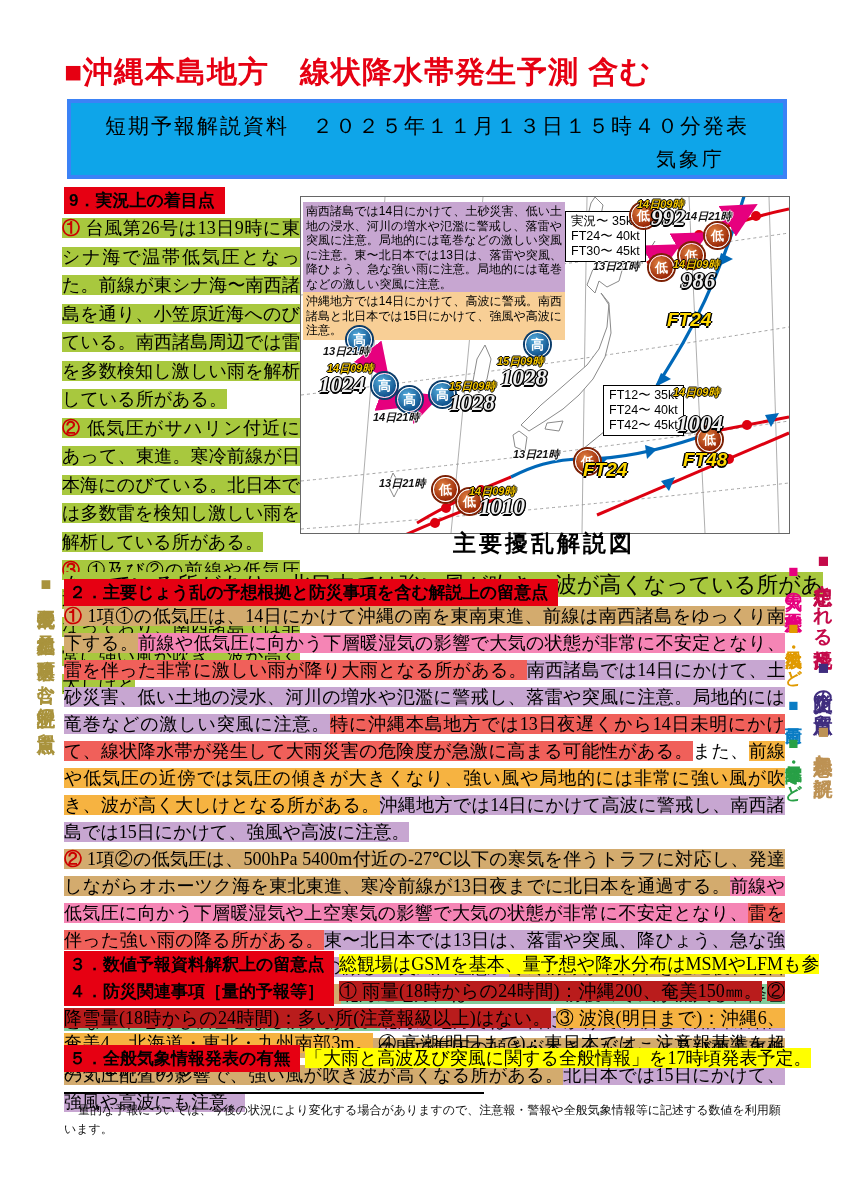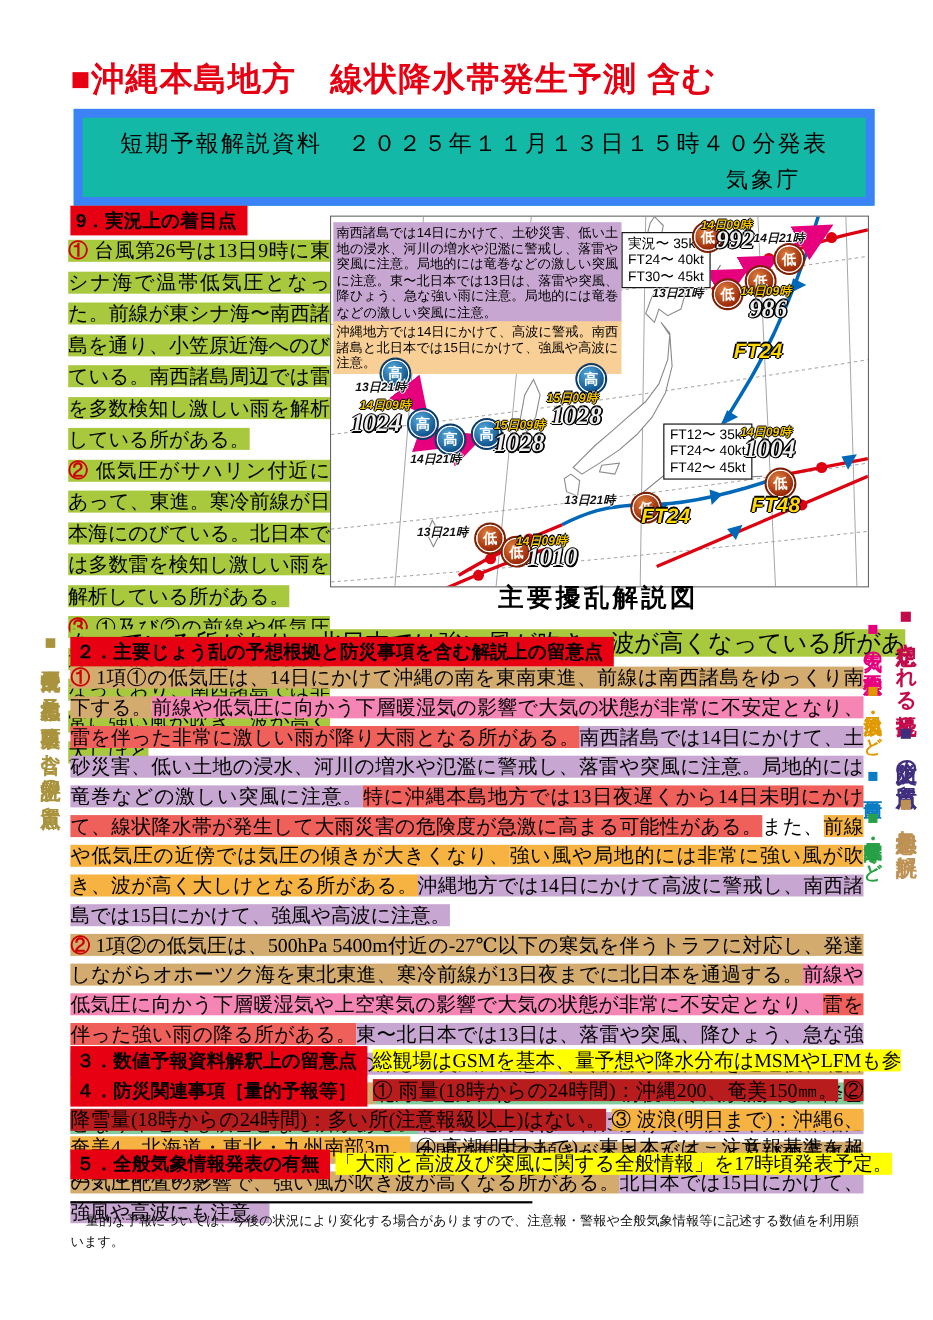--- a/index.html
+++ b/index.html
@@ -2,21 +2,21 @@
 <html lang="ja"><head>
 <meta charset="utf-8">
 <style>
   html,body{margin:0;padding:0;background:#fff;}
   .page{position:relative;width:848px;height:1200px;background:#fff;overflow:hidden;
         font-family:"Liberation Serif","DejaVu Serif",serif;color:#000;}
 
   
   .main-title{position:absolute;left:64px;top:52px;font-size:30px;font-weight:bold;
               color:#e60012;font-family:"Liberation Sans","DejaVu Sans",sans-serif;letter-spacing:1px;}
-  .header-box{position:absolute;left:67px;top:99px;width:712px;height:72px;background:#14b8a6;border:8px solid #3b82f6;}
+  .header-box{position:absolute;left:67px;top:99px;width:712px;height:72px;background:#0ea5e9;border:4px solid #3b82f6;}
   .header-box .l1{margin-top:9px;text-align:center;font-size:21px;letter-spacing:2px;}
   .header-box .l2{text-align:right;padding-right:58px;font-size:20px;margin-top:6px;letter-spacing:3px;}
 
   
   .sec-bar{background:#e60012;color:#000;font-weight:bold;font-size:17px;
            font-family:"Liberation Sans","DejaVu Sans",sans-serif;display:inline-block;padding:2px 10px 2px 5px;}
 
   
   .hl-green{background:#a8c83e;}
   .hl-tan{background:#d3ab6e;}
@@ -205,21 +205,21 @@
     <div class="badge badge-high" style="left:129px;top:185px;">高</div>
     <div class="badge badge-high" style="left:224px;top:135px;">高</div>
 
     <div class="tlabel t-yellow" style="left:336px;top:0px;">14日09時</div>
     <div class="plabel" style="left:350px;top:8px;">992</div>
     <div class="tlabel t-black" style="left:384px;top:12px;">14日21時</div>
     <div class="tlabel t-black" style="left:292px;top:62px;">13日21時</div>
     <div class="tlabel t-yellow" style="left:372px;top:60px;">14日09時</div>
     <div class="plabel" style="left:380px;top:71px;">986</div>
     <div class="tlabel t-yellow" style="left:372px;top:188px;">14日09時</div>
-    <div class="plabel" style="left:376px;top:198px;">1004</div>
+    <div class="plabel" style="left:376px;top:214px;">1004</div>
     <div class="tlabel t-black" style="left:212px;top:250px;">13日21時</div>
     <div class="tlabel t-black" style="left:78px;top:279px;">13日21時</div>
     <div class="tlabel t-yellow" style="left:168px;top:287px;">14日09時</div>
     <div class="plabel" style="left:178px;top:297px;">1010</div>
     <div class="tlabel t-black" style="left:22px;top:147px;">13日21時</div>
     <div class="tlabel t-yellow" style="left:26px;top:164px;">14日09時</div>
     <div class="plabel" style="left:18px;top:175px;">1024</div>
     <div class="tlabel t-black" style="left:72px;top:213px;">14日21時</div>
     <div class="tlabel t-yellow" style="left:148px;top:182px;">15日09時</div>
     <div class="plabel" style="left:148px;top:193px;">1028</div>

